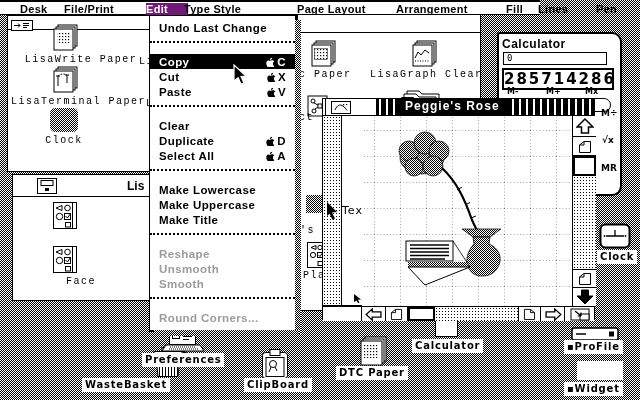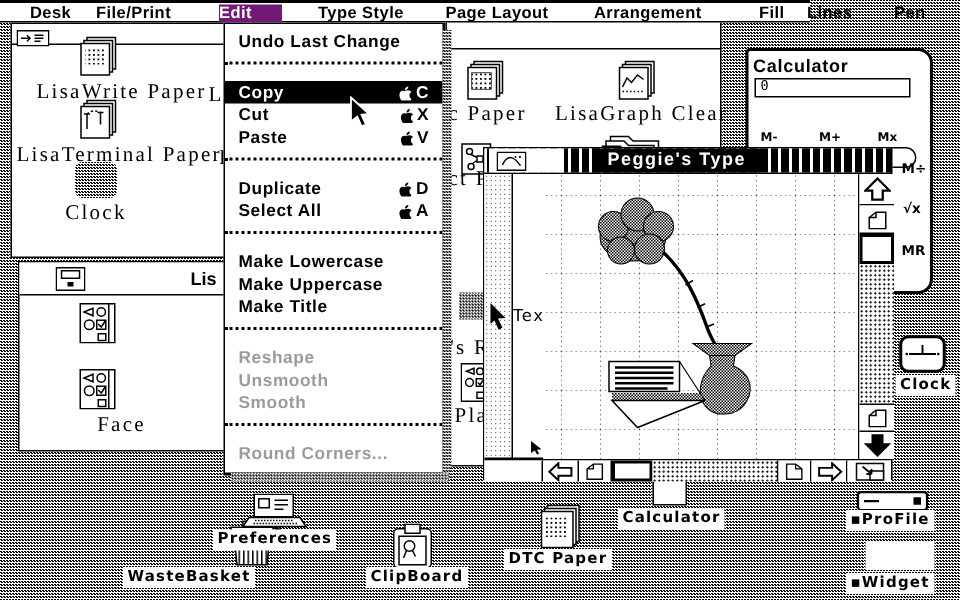--- a/index.html
+++ b/index.html
@@ -18,21 +18,21 @@
 #editmenu::before{content:"";position:absolute;left:100%;top:4px;width:6px;height:100%;background:repeating-conic-gradient(#000 0% 25%,#fff 0% 50%) 0 0/2px 2px}
 #editmenu::after{content:"";position:absolute;top:100%;left:4px;width:100%;height:6px;background:repeating-conic-gradient(#000 0% 25%,#fff 0% 50%) 0 0/2px 2px}
 .mi{height:15px;line-height:15px;padding:0 9px;font:bold 11.5px "Liberation Sans",sans-serif;letter-spacing:.4px;display:flex;justify-content:space-between;align-items:center;white-space:nowrap}
 .mi.hl{background:#000;color:#fff}
 .mi.dis{color:#9b9b9b}
 .msep{height:13px}
 .msep::before{content:"";display:block;margin-top:6px;border-top:2px dotted #000}
 .sc{display:flex;align-items:center;gap:2px;font:bold 11.5px "Liberation Sans",sans-serif}
 .ap{display:inline-block}
 
-.ilabel{position:absolute;font-size:14px;letter-spacing:1.5px;white-space:nowrap;font-family:Liberation Serif, serif}
+.ilabel{position:absolute;font-size:10px;letter-spacing:1.5px;white-space:nowrap;font-family:Liberation Mono, monospace}
 .ctr{text-align:center}
 .dlabel{position:absolute;background:#fff;color:#000;font:bold 10px "DejaVu Sans",sans-serif;letter-spacing:.8px;line-height:1;padding:2px 3px;white-space:nowrap;z-index:1}
 
 .tb1{position:absolute;left:0;top:0;right:0;height:14px;background:#fff;border-bottom:1px solid #000}
 
 #rose{position:absolute;left:322px;top:98px;width:273px;height:222px;background:#fff;border:1px solid #000;z-index:3}
 #rtitle{position:absolute;left:0;top:0;width:271px;height:17px;background:repeating-linear-gradient(90deg,#fff 0 2px,#000 2px 7px);border-bottom:1px solid #000}
 #rtitle .tlab{position:absolute;left:72px;top:0;height:16px;line-height:16px;background:#000;color:#fff;font:bold 12px "Liberation Sans",sans-serif;letter-spacing:1px;padding:0 10px}
 #rtitle .ibox{position:absolute;left:3px;top:0;width:50px;height:16px;background:#fff;display:flex;align-items:center;padding-left:5px}
 #rtools{position:absolute;left:0;top:17px;width:39px;height:190px;display:flex;flex-direction:row;background:#fff}
@@ -239,41 +239,42 @@
     <rect x="38" y="4.5" width="5" height="5" fill="#000"></rect>
   </svg>
   <div class="dlabel" style="left:564px;top:340px">▪ProFile</div>
 
   <div class="abs" style="left:577px;top:361px;width:46px;height:19px;background:#fff;z-index:0"></div>
   <div class="dlabel" style="left:564px;top:382px">▪Widget</div>
 
   <div id="calc">
     <div class="ct">Calculator</div>
     <div class="mem">0</div>
+    <div class="disp">285714286</div>
     <span class="blab" style="left:8px;top:53px">M-</span>
     <span class="blab" style="left:47px;top:53px">M+</span>
     <span class="blab" style="left:86px;top:53px">Mx</span>
     <div class="stub" style="left:6px;top:64px"></div>
     <div class="stub" style="left:45px;top:64px"></div>
     <div class="stub" style="left:85px;top:64px"></div>
     <span class="b4" style="left:102px;top:74px">M÷</span>
     <span class="b4" style="left:103px;top:101px">√x</span>
     <span class="b4" style="left:102px;top:129px">MR</span>
   </div>
 
   <div id="rose">
     <div id="rtitle">
       <div class="ibox">
         <svg width="20" height="13" viewBox="0 0 20 13">
             <rect x="0.5" y="0.5" width="19" height="12" fill="#fff" stroke="#000"></rect>
             <path d="M4,9 C6,4 9,3 12,5 C14,6.5 15,8 16,9.5" fill="none" stroke="#000"></path>
             <rect x="12" y="2" width="5" height="3" fill="url(#dots)"></rect>
           </svg>
       </div>
-      <span class="tlab">Peggie's Type</span>
+      <span class="tlab">Peggie's Rose</span>
     </div>
 
     <div id="rtools">
       <div class="tool sel">
         <svg width="18" height="20" viewBox="0 0 18 20">
             <path d="M4,1 L14,11 L9,11.4 L12,17.5 L9.4,18.8 L6.6,12.7 L4,15 Z" fill="#000"></path>
           </svg>
       </div>
       <div class="tool">
         <span class="txt">Text</span>
@@ -404,21 +405,21 @@
             <path d="M5,3 L11,8 M11,8 V4.6 M11,8 H7.6" stroke="#000" stroke-width="1.2" fill="none"></path>
           </svg>
       </div>
     </div>
   </div>
 
   <div id="menubar">
     <span class="mt" style="left:20px">Desk</span>
     <span class="mt" style="left:64px">File/Print</span>
     <span class="mt active" style="left:146px;width:42px">Edit</span>
-    <span class="mt" style="left:212px">Type Style</span>
+    <span class="mt" style="left:184px">Type Style</span>
     <span class="mt" style="left:297px">Page Layout</span>
     <span class="mt" style="left:396px">Arrangement</span>
     <span class="mt" style="left:506px">Fill</span>
     <span class="mt" style="left:538px">Lines</span>
     <span class="mt" style="left:596px">Pen</span>
   </div>
 
   <div id="editmenu">
     <div class="mi">
         <span>Undo Last Change</span>
@@ -446,20 +447,23 @@
         <span>Paste</span>
         <span class="sc">
           <svg class="ap" width="10" height="10" viewBox="0 0 16 16">
             <path d="M11.6,1c.1,1-.4,2-1.1,2.7-.7.7-1.7,1.2-2.6,1.1-.1-1,.4-2,1.1-2.7C9.7,1.4,10.7,1,11.6,1zM8,5.6c.9,0,2-.6,3.3-.6,1.6,0,2.8.8,3.6,1.9-1.4.9-2.2,2.2-2.2,3.8,0,1.7.9,3,2.2,3.7-.6,1.4-1.5,2.6-2.8,2.6-1.2,0-1.6-.7-3-.7s-1.8.7-3,.7c-1.3,0-2.3-1.3-2.9-2.7C2.1,12.3,1.6,9.6,2.5,7.8,3.1,6.5,4.3,5.6,5.5,5.6c1.2,0,2,.6,2.5.6z" fill="currentColor"></path>
           </svg>
           <i style="font-style:normal">V</i>
         </span>
       </div>
     <div class="msep"></div>
     <div class="mi">
+        <span>Clear</span>
+      </div>
+    <div class="mi">
         <span>Duplicate</span>
         <span class="sc">
           <svg class="ap" width="10" height="10" viewBox="0 0 16 16">
             <path d="M11.6,1c.1,1-.4,2-1.1,2.7-.7.7-1.7,1.2-2.6,1.1-.1-1,.4-2,1.1-2.7C9.7,1.4,10.7,1,11.6,1zM8,5.6c.9,0,2-.6,3.3-.6,1.6,0,2.8.8,3.6,1.9-1.4.9-2.2,2.2-2.2,3.8,0,1.7.9,3,2.2,3.7-.6,1.4-1.5,2.6-2.8,2.6-1.2,0-1.6-.7-3-.7s-1.8.7-3,.7c-1.3,0-2.3-1.3-2.9-2.7C2.1,12.3,1.6,9.6,2.5,7.8,3.1,6.5,4.3,5.6,5.5,5.6c1.2,0,2,.6,2.5.6z" fill="currentColor"></path>
           </svg>
           <i style="font-style:normal">D</i>
         </span>
       </div>
     <div class="mi">
         <span>Select All</span>

